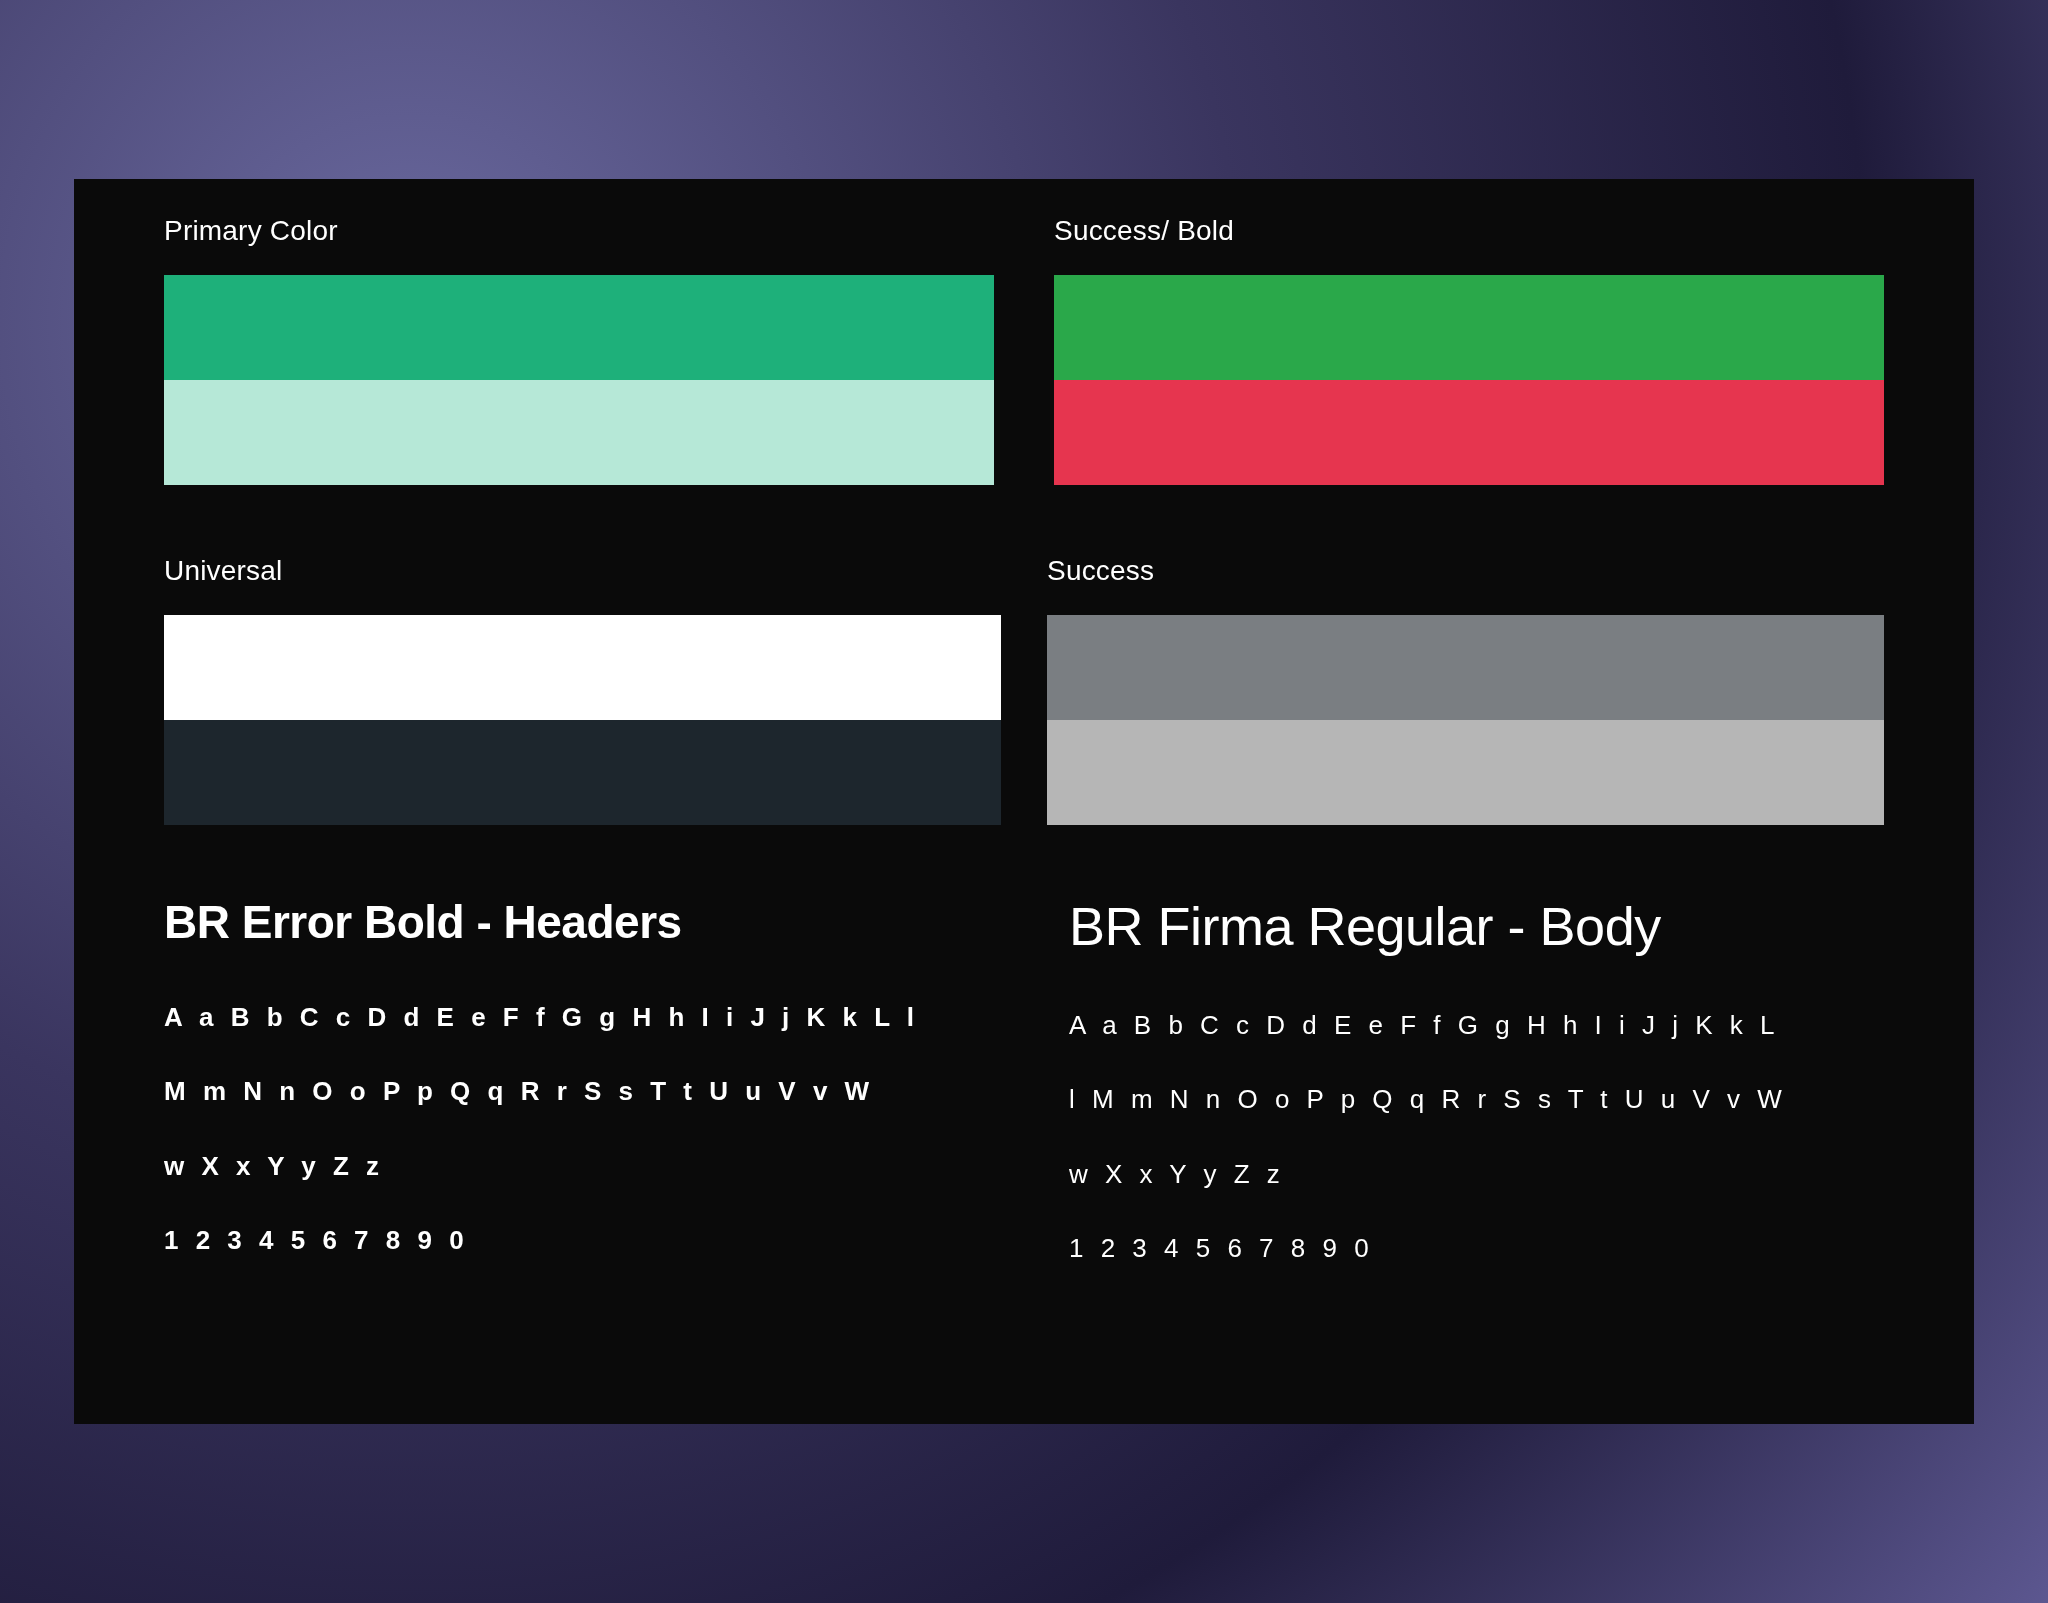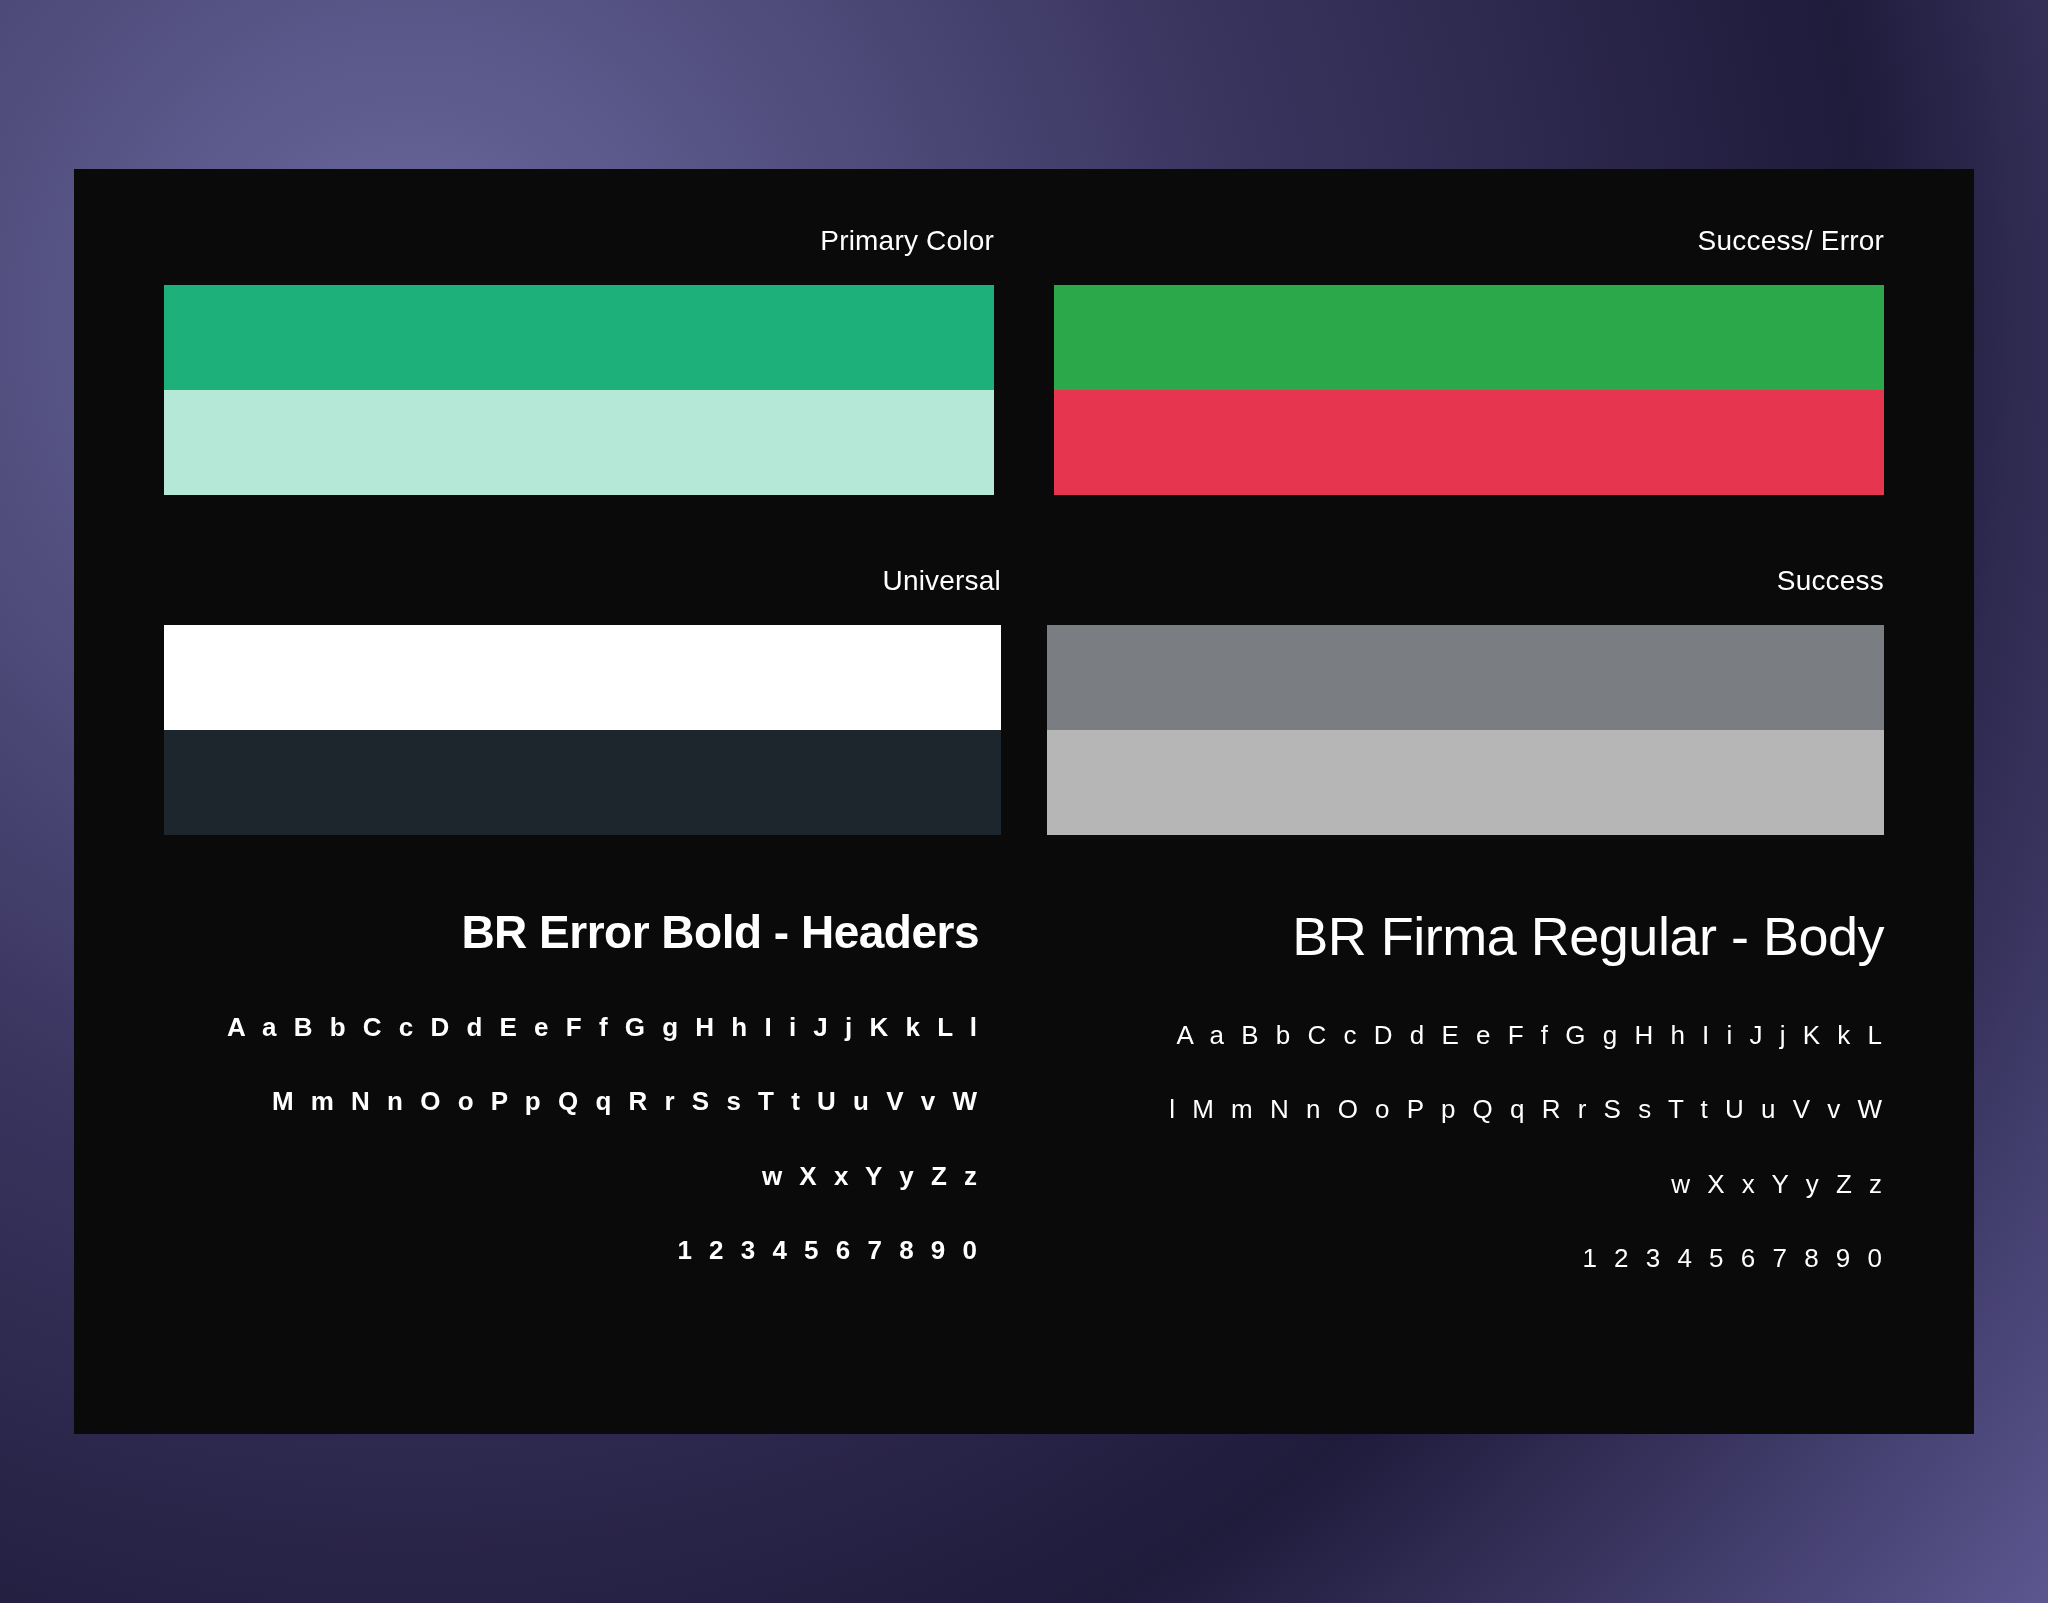--- a/index.html
+++ b/index.html
@@ -10,23 +10,22 @@
     display: flex;
     align-items: center;
     justify-content: center;
     min-height: 100vh;
     padding: 70px;
   }
   .card {
     background: #0a0a0a;
     width: 100%;
     max-width: 1900px;
-    padding: 56px 90px 120px 90px;
+    padding: 36px 90px 120px 90px;
     color: #ffffff;
-    text-align: right;
   }
   .row { display: flex; gap: 60px; margin-bottom: 70px; }
   .row.two { gap: 46px; }
   .col { flex: 1; }
   .col.wide { flex: 1.5; }
   .label {
     font-size: 28px;
     font-weight: 400;
     margin-bottom: 28px;
     letter-spacing: 0.2px;
@@ -65,21 +64,21 @@
 
   <div class="row">
     <div class="col">
       <div class="label">Primary Color</div>
       <div class="swatch-pair">
         <div class="swatch" style="background:#1eb07a;"></div>
         <div class="swatch" style="background:#b6e8d7;"></div>
       </div>
     </div>
     <div class="col">
-      <div class="label">Success/ Error</div>
+      <div class="label">Success/ Bold</div>
       <div class="swatch-pair">
         <div class="swatch" style="background:#2aa84a;"></div>
         <div class="swatch" style="background:#e6354f;"></div>
       </div>
     </div>
   </div>
 
   <div class="row two">
     <div class="col wide">
       <div class="label">Universal</div>

